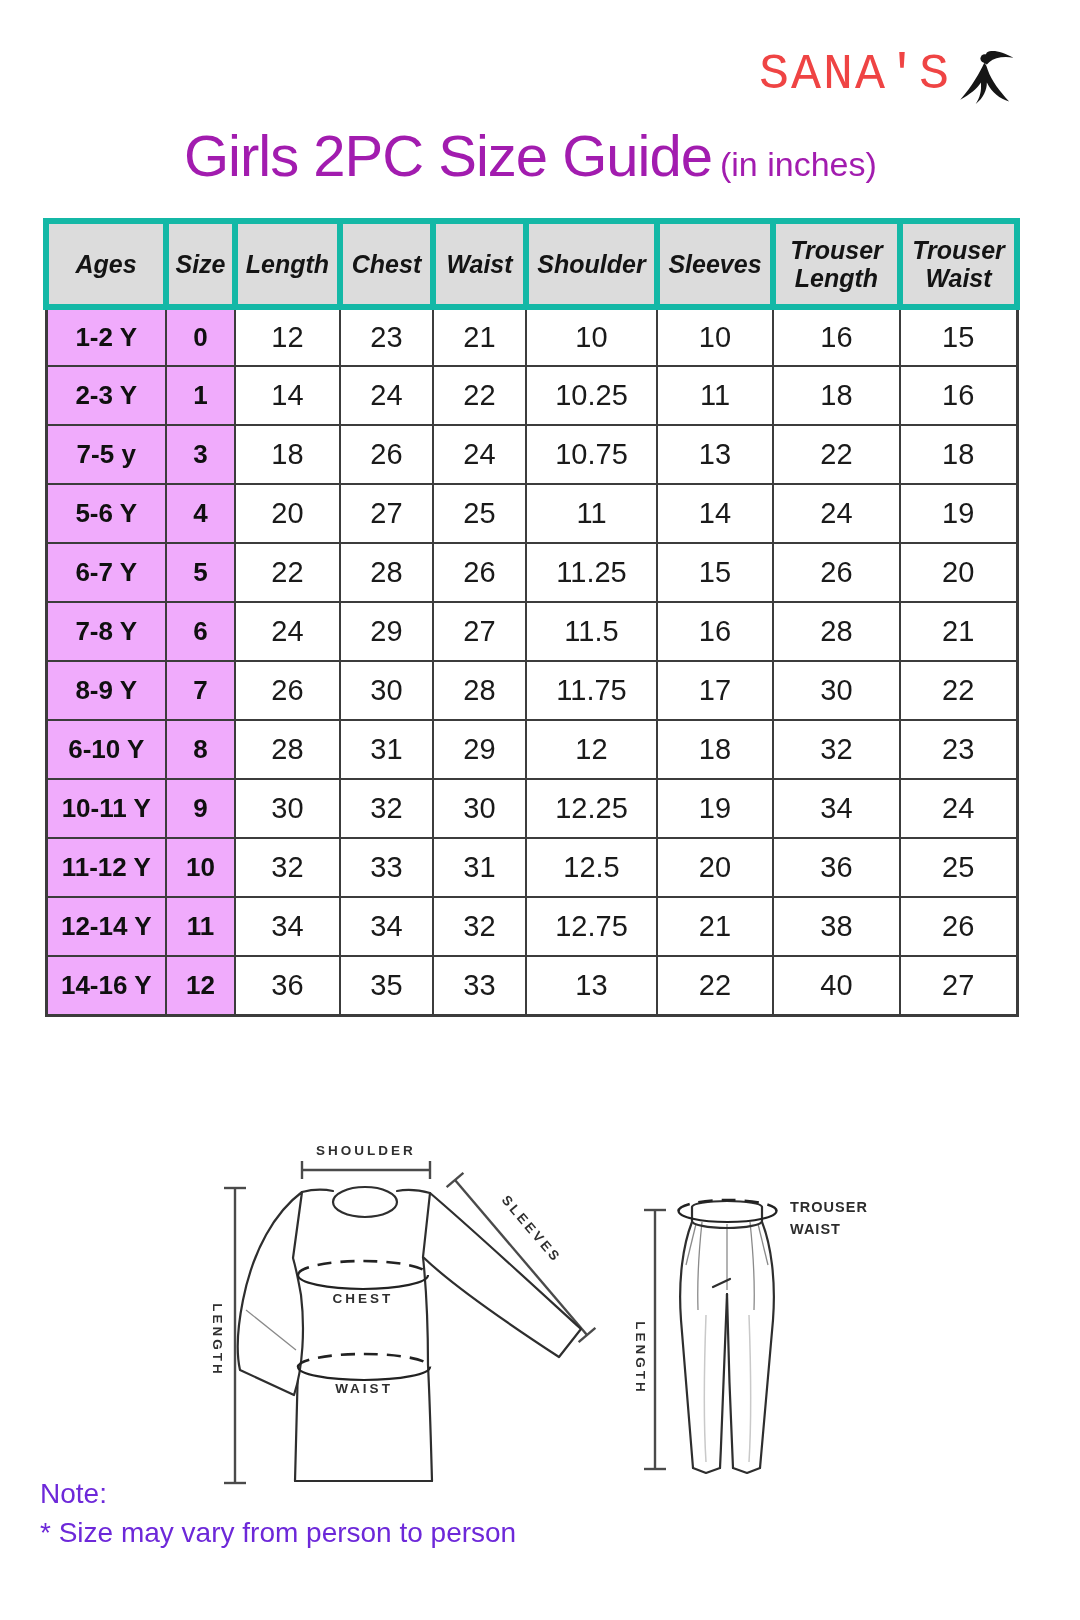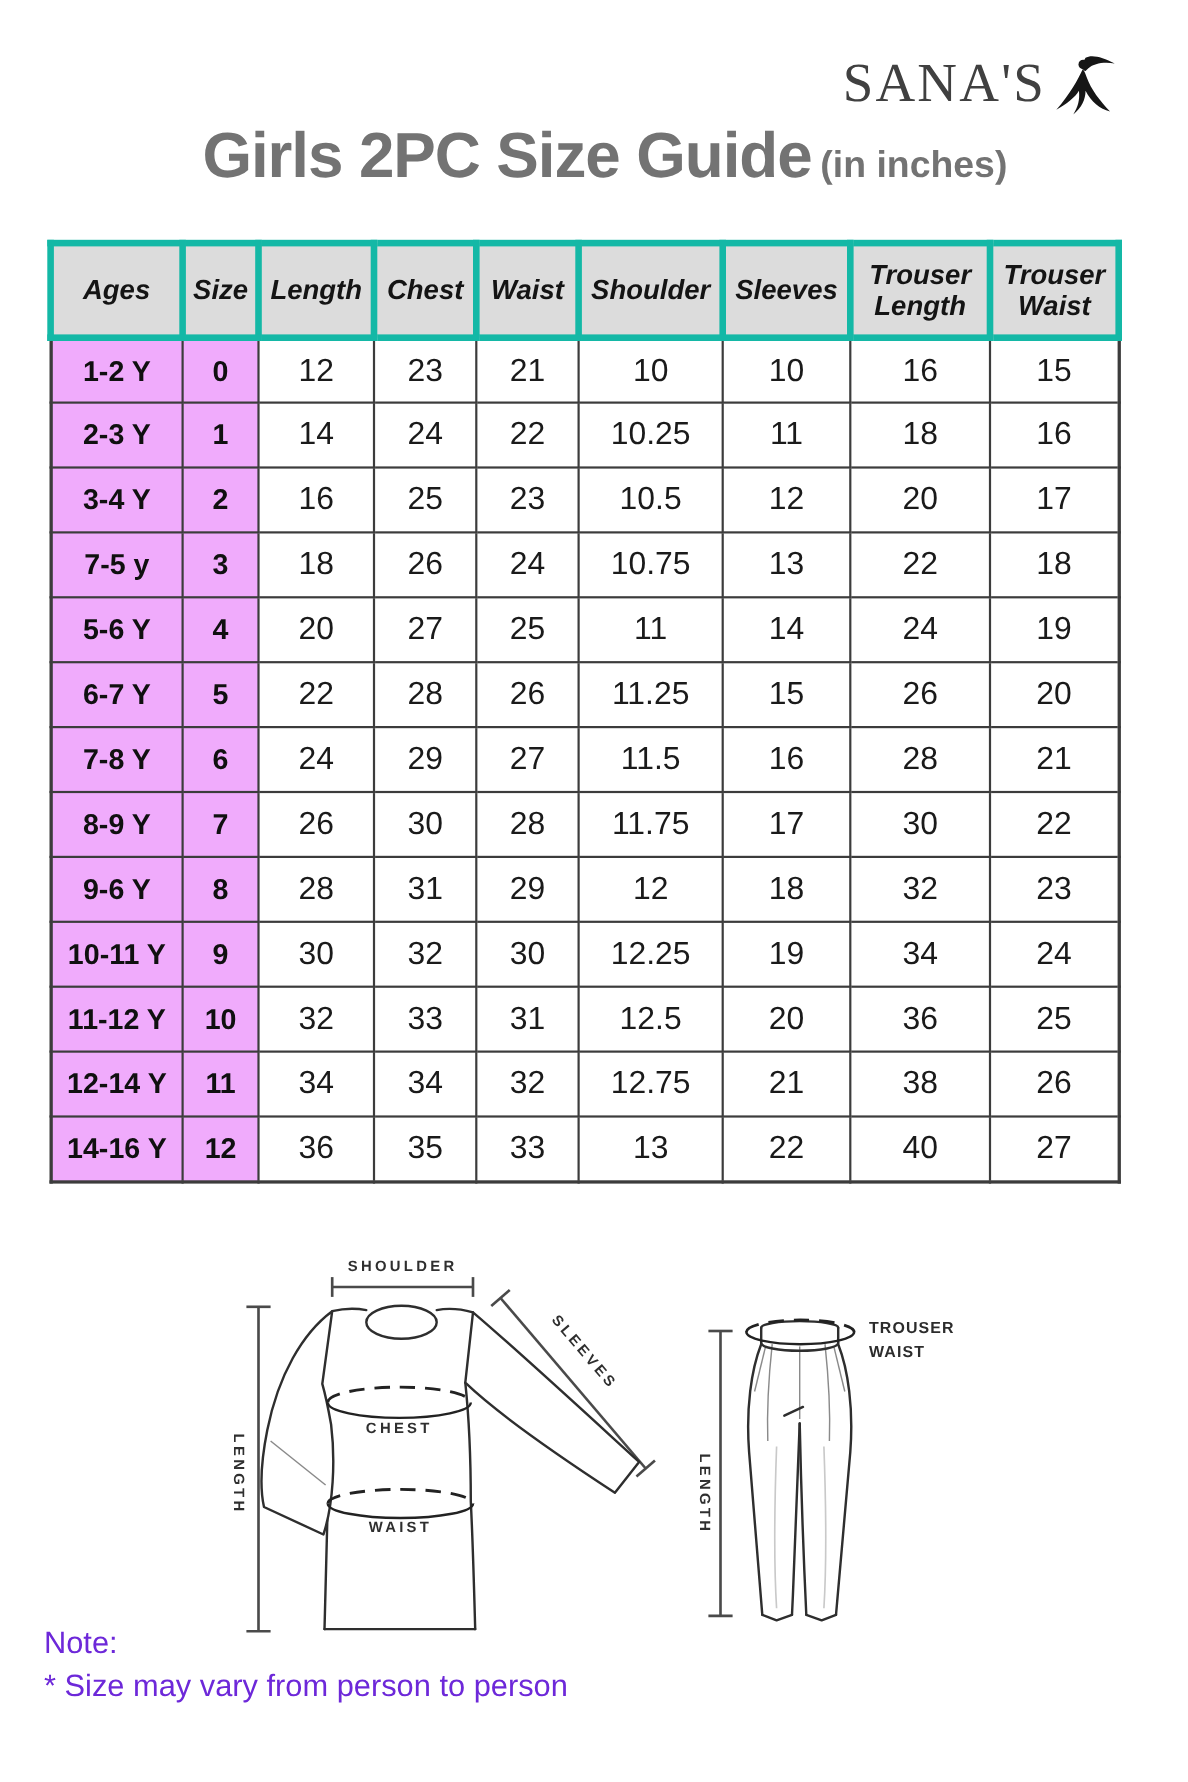--- a/index.html
+++ b/index.html
@@ -1,27 +1,27 @@
 <!DOCTYPE html>
 <html><head>
 <meta charset="utf-8">
 <style>
   * { margin:0; padding:0; box-sizing:border-box; }
   html,body { width:1080px; height:1620px; background:#ffffff; overflow:hidden;
     font-family:"Liberation Sans", sans-serif; color:#111; position:relative; }
 
   
   .logo { position:absolute; top:50px; right:64px; display:flex; align-items:flex-start; }
-  .logo-text { font-family:Liberation Serif, serif; font-size:50px; letter-spacing:2px;
-    color:#404040; line-height:1; }
+  .logo-text { font-family:Liberation Mono, monospace; font-size:50px; letter-spacing:2px;
+    color:#ef4444; line-height:1; }
   .logo-icon { width:60px; height:68px; margin-left:5px; margin-top:-4px; }
 
   
-  .title { position:absolute; left:184px; top:112px; font-size:58px; font-weight:700;
-    letter-spacing:-1px; color:#737373; line-height:1.05; white-space:nowrap; }
+  .title { position:absolute; left:184px; top:126px; font-size:58px; font-weight:400;
+    letter-spacing:-1px; color:#a21caf; line-height:1.05; white-space:nowrap; }
   .title .unit { font-size:34px; letter-spacing:0; margin-left:8px; }
 
   
   .size-table { position:absolute; left:43px; top:218px; width:971px;
     border-collapse:collapse; table-layout:fixed; border:3px solid #3c3c3c; }
   .size-table th { background:#dcdcdc; border:6px solid #14b8a6; height:86px;
     font-style:italic; font-weight:bold; font-size:25px; color:#141414;
     line-height:1.12; padding:0 2px; text-align:center; }
   .size-table td { border:2px solid #3c3c3c; height:59px; text-align:center;
     font-size:29px; color:#1a1a1a; }
@@ -104,31 +104,20 @@
           <td class="lbl">1</td>
           <td>14</td>
           <td>24</td>
           <td>22</td>
           <td>10.25</td>
           <td>11</td>
           <td>18</td>
           <td>16</td>
         </tr>
         <tr>
-          <td class="lbl">3-4 Y</td>
-          <td class="lbl">2</td>
-          <td>16</td>
-          <td>25</td>
-          <td>23</td>
-          <td>10.5</td>
-          <td>12</td>
-          <td>20</td>
-          <td>17</td>
-        </tr>
-        <tr>
           <td class="lbl">7-5 y</td>
           <td class="lbl">3</td>
           <td>18</td>
           <td>26</td>
           <td>24</td>
           <td>10.75</td>
           <td>13</td>
           <td>22</td>
           <td>18</td>
         </tr>
@@ -170,21 +159,21 @@
           <td class="lbl">7</td>
           <td>26</td>
           <td>30</td>
           <td>28</td>
           <td>11.75</td>
           <td>17</td>
           <td>30</td>
           <td>22</td>
         </tr>
         <tr>
-          <td class="lbl">9-6 Y</td>
+          <td class="lbl">6-10 Y</td>
           <td class="lbl">8</td>
           <td>28</td>
           <td>31</td>
           <td>29</td>
           <td>12</td>
           <td>18</td>
           <td>32</td>
           <td>23</td>
         </tr>
         <tr>

